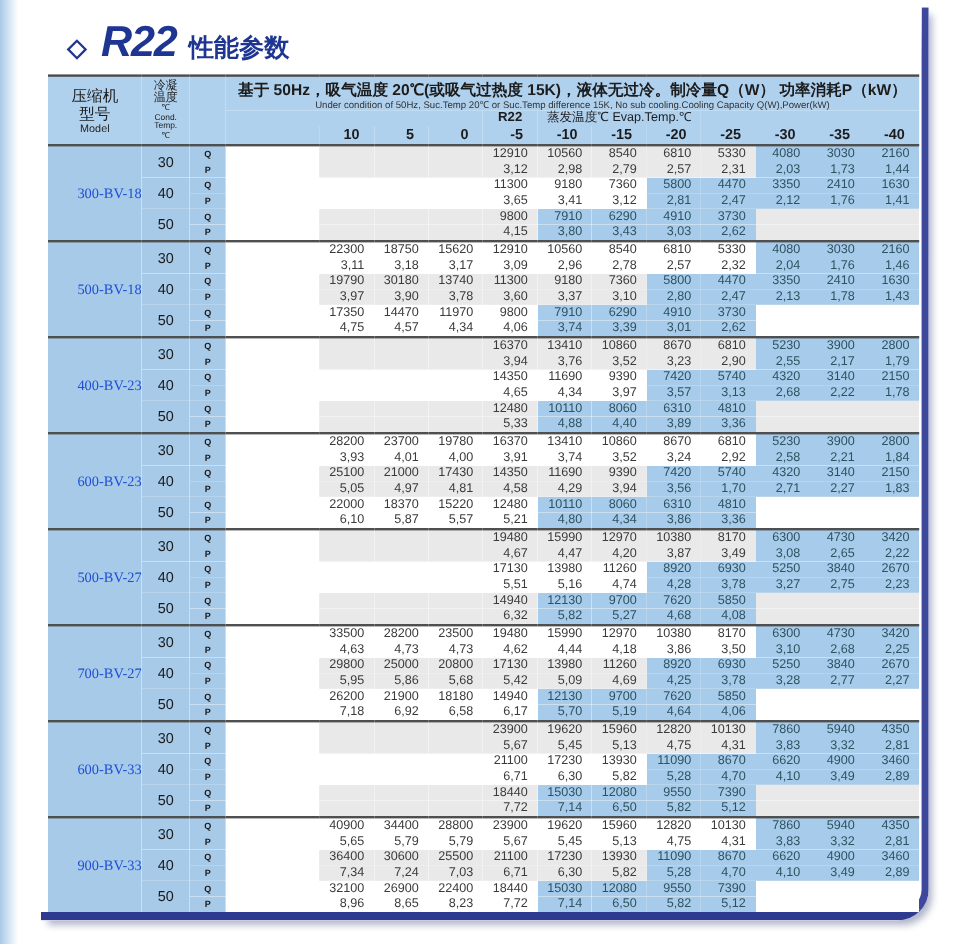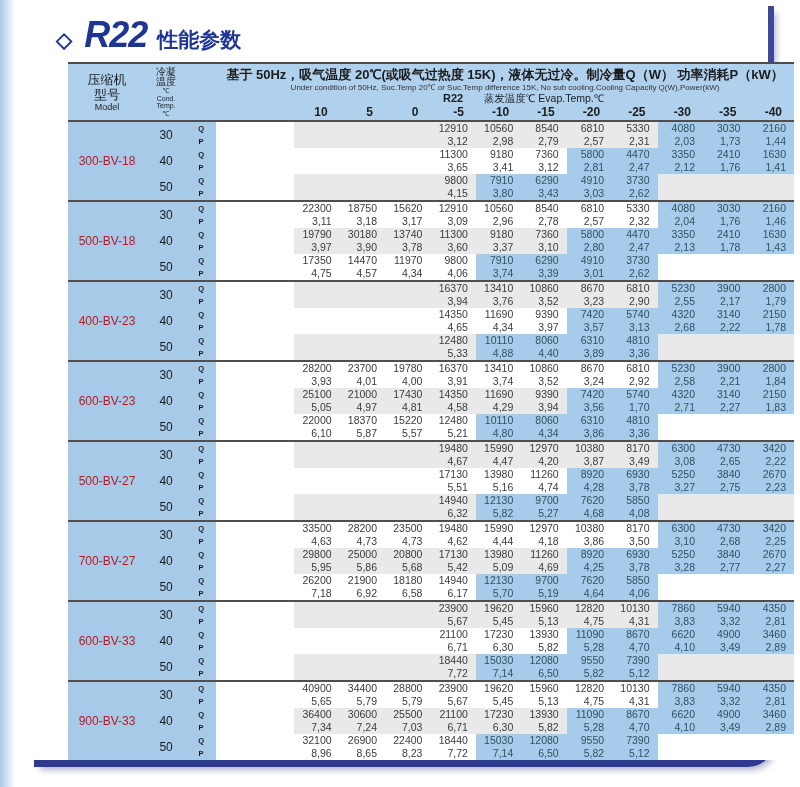--- a/index.html
+++ b/index.html
@@ -21,21 +21,21 @@
     position:absolute; left:56px; top:14px; color:#1e3592; white-space:nowrap;
     display:flex; align-items:baseline;
   }
   .title .diamond { font-size:21px; font-weight:bold; margin-right:12px; }
   .title .brand { font-size:36px; font-weight:bold; font-style:italic; letter-spacing:-1px; }
   .title .cn { font-size:21px; font-weight:bold; margin-left:10px; }
   .title .en { font-size:19px; font-weight:bold; margin-left:9px; letter-spacing:0.5px; }
 
   table#param-table {
     position:absolute; left:40px; top:62px; width:726px;
-    border-collapse:collapse; table-layout:fixed;margin-left:28px;
+    border-collapse:collapse; table-layout:fixed;
   }
   col.c-model { width:78px; } col.c-cond { width:40px; }
   col.c-qp { width:30px; } col.c-spacer { width:78px; }
   col.c-data { width:45.4px; }
 
   thead { border-top:2px solid #4c4c4c; }
   thead th, thead td { background:#b0d1ee; font-weight:normal; padding:0; color:#1c1c1c; }
   .th-model { text-align:center; }
   .th-model .l1 { font-size:13px; line-height:15px; }
   .th-model .l2 { font-size:13px; line-height:15px; }
@@ -48,21 +48,21 @@
   .th-condition .en { font-size:8px; line-height:9px; color:#333; }
   .th-r22 { text-align:center; font-size:11px; font-weight:bold; line-height:13px; }
   .th-evap { text-align:center; font-size:10.5px; line-height:13px; }
   .th-num { text-align:right; padding-right:12px; font-size:12px; font-weight:bold; line-height:15px; height:15px; }
 
   tbody { border-top:2px solid #4f4f4f; }
   tbody td {
     height:13px; line-height:13px; font-size:10.5px; color:#3b3b3b;
     text-align:right; padding:0 8px 0 0; overflow:hidden; white-space:nowrap;
   }
-  td.model { background:#a7cae9; text-align:center; font-size:12px; color:#b91c1c; padding:0; }
+  td.model { background:#a7cae9; text-align:right; font-size:12px; color:#1d4ed8; padding:0;font-family:Liberation Serif, serif; }
   td.cond  { background:#a7cae9; text-align:center; font-size:12px; color:#1a1a1a; padding:0; }
   td.qp    { background:#a7cae9; text-align:center; font-size:7.5px; font-weight:bold; color:#1a1a1a; padding:0; }
   td.spacer{ background:#ffffff; }
   td.shade-gray  { background:#e9e9e9; }
   td.shade-white { background:#ffffff; }
   td.hl { background:#a7cbea; color:#2e5360; }
 </style>
 </head>
 <body>
 

